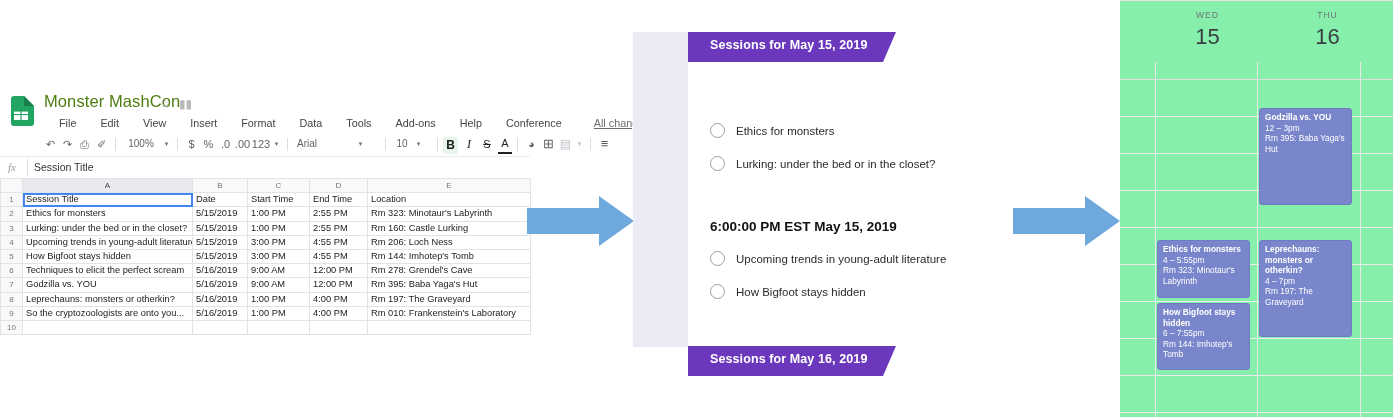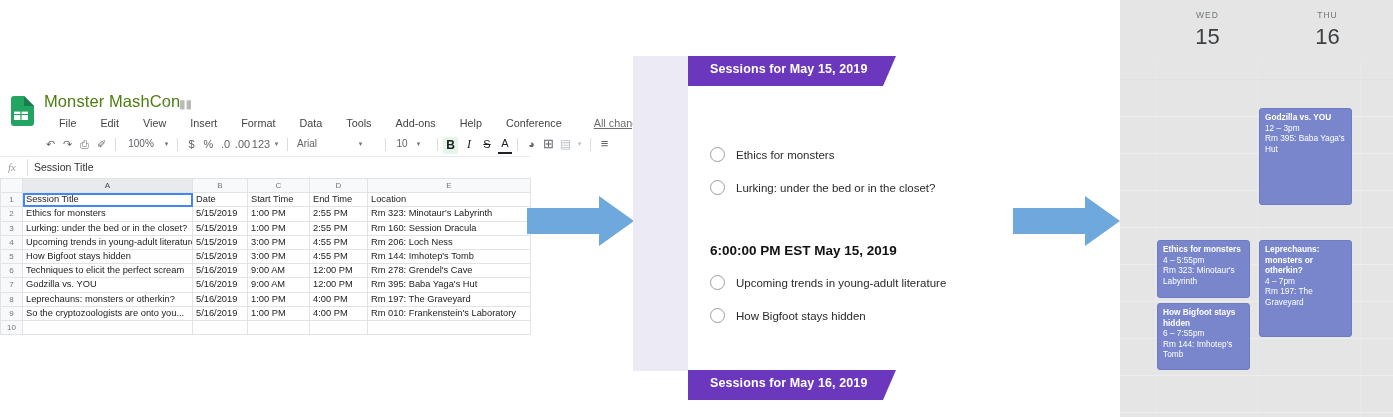--- a/index.html
+++ b/index.html
@@ -58,34 +58,34 @@
   .rowhead{background:#f8f9fa;color:#767676;text-align:center;font-size:8px;width:22px;}
   .c-num{text-align:left;}
   .r1 td{font-weight:bold;}
   .selcell{outline:2px solid #4285f4;outline-offset:-2px;}
 
   
   .arrow{position:absolute;}
   .arrow svg{display:block;}
 
   
-  #addon-panel{left:633px;top:24px;width:290px;height:355px;}
+  #addon-panel{left:633px;top:0;width:290px;height:355px;}
   .addon-strip{position:absolute;left:0;top:32px;width:55px;height:315px;background:#eceaf4;}
   .addon-body{position:absolute;left:55px;top:32px;width:228px;height:315px;background:#ffffff;}
   .banner{position:relative;height:30px;margin-left:0;}
   .banner .bg{position:absolute;left:0;top:0;height:30px;background:#6b38bd;}
   .banner .tip{position:absolute;top:0;width:0;height:0;border-top:30px solid #6b38bd;border-right:13px solid transparent;}
   .banner .txt{position:absolute;left:22px;top:6px;font-size:12.5px;font-weight:bold;color:#fff;white-space:nowrap;letter-spacing:.1px;}
   .time-head{font-size:13.5px;font-weight:bold;color:#111;white-space:nowrap;}
   .opt-row{display:flex;align-items:center;}
   .radio{width:13px;height:13px;border:1.4px solid #9e9e9e;border-radius:50%;flex:none;}
   .opt-label{margin-left:11px;font-size:11.5px;color:#2b2b2b;white-space:nowrap;}
 
   
-  #calendar-panel{left:1120px;top:0;width:273px;height:417px;background:#e5e5e5;overflow:hidden;}
+  #calendar-panel{left:1120px;top:0;width:273px;height:417px;background:#86efac;overflow:hidden;}
   .cal-topline{position:absolute;left:0;top:0;width:273px;height:1px;background:#e4e4e4;}
   .cal-dayhead{position:absolute;top:10px;text-align:center;width:105px;}
   .cal-dow{font-size:8.5px;color:#70757a;letter-spacing:1px;}
   .cal-dnum{font-size:22px;color:#3c4043;margin-top:4px;font-weight:normal;}
   .cal-vline{position:absolute;width:1px;background:#e8e8e8;}
   .cal-hline{position:absolute;height:1px;background:#ededed;}
   .cal-hline.dark{background:#e0e0e0;}
   .event{position:absolute;background:#7986cb;border-radius:3px;border:1px solid #6f7cc4;color:#fff;overflow:hidden;padding:3px 4px 0 5px;box-sizing:border-box;}
   .ev-title{font-size:8.3px;font-weight:bold;line-height:10.5px;}
   .ev-time{font-size:8.3px;line-height:10.5px;}
@@ -158,21 +158,21 @@
         <td class="c-num">1:00 PM</td>
         <td class="c-num">2:55 PM</td>
         <td>Rm 323: Minotaur's Labyrinth</td>
       </tr>
       <tr>
         <td class="rowhead">3</td>
         <td>Lurking: under the bed or in the closet?</td>
         <td class="c-num">5/15/2019</td>
         <td class="c-num">1:00 PM</td>
         <td class="c-num">2:55 PM</td>
-        <td>Rm 160: Session Dracula</td>
+        <td>Rm 160: Castle Lurking</td>
       </tr>
       <tr>
         <td class="rowhead">4</td>
         <td>Upcoming trends in young-adult literature</td>
         <td class="c-num">5/15/2019</td>
         <td class="c-num">3:00 PM</td>
         <td class="c-num">4:55 PM</td>
         <td>Rm 206: Loch Ness</td>
       </tr>
       <tr>

